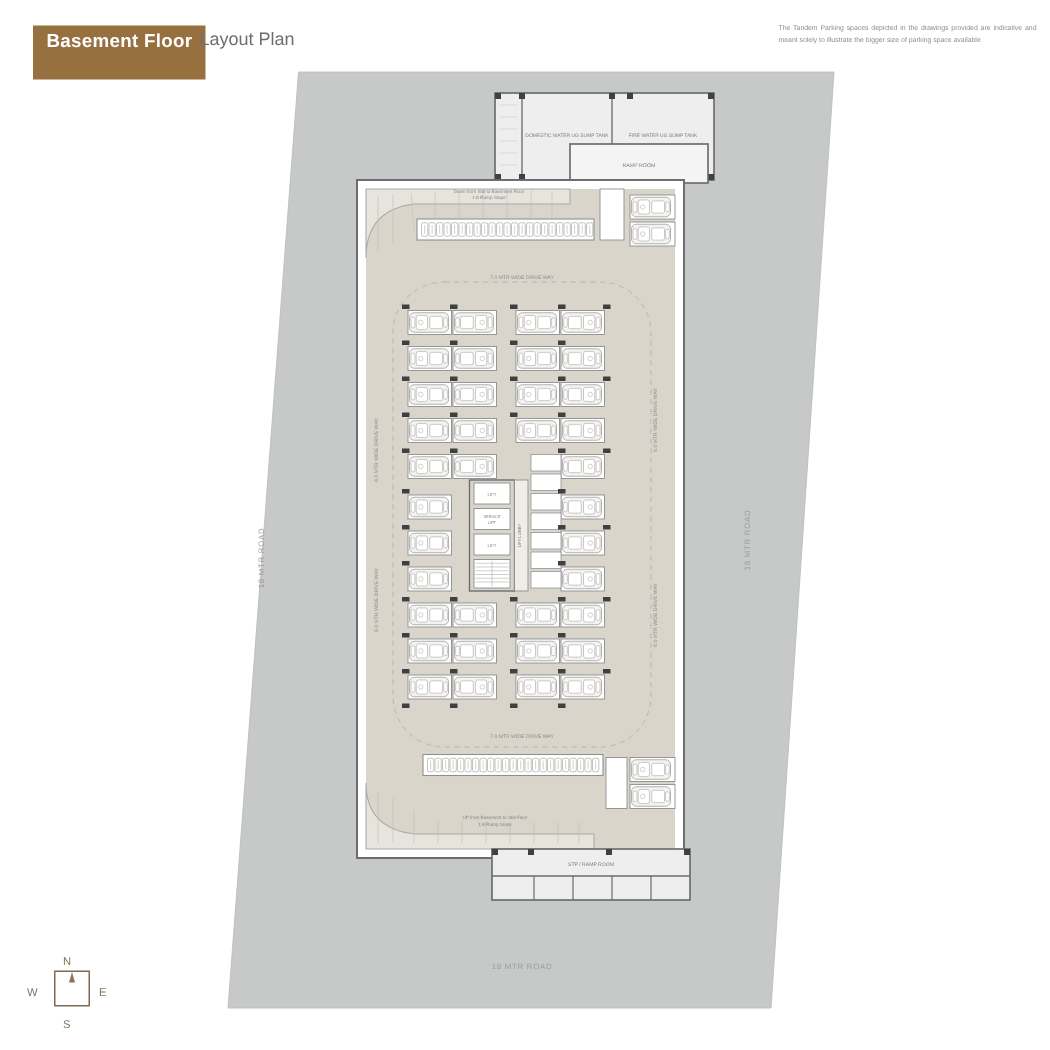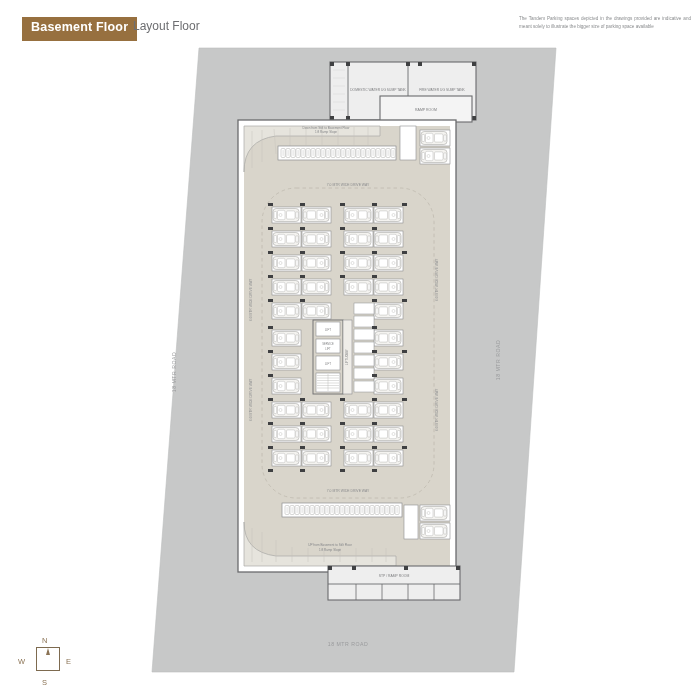--- a/index.html
+++ b/index.html
@@ -6,21 +6,21 @@
   body{
     width:700px;height:700px;overflow:hidden;position:relative;
     background:#ffffff;
     font-family:"Liberation Sans","DejaVu Sans",sans-serif;
     color:#58595b;
   }
 
   
   #header{position:absolute;left:0;top:0;width:700px;height:50px;}
   #title-badge{
-    position:absolute;left:22px;top:17px;height:24px;
+    position:absolute;left:22px;top:17px;height:36px;
     background:#97703f;color:#ffffff;
     font-size:12.5px;font-weight:bold;letter-spacing:.2px;
     padding:0 9px;line-height:20px;white-space:nowrap;
   }
   #subtitle{
     position:absolute;left:133px;top:19px;
     font-size:12px;color:#6d6e71;white-space:nowrap;
   }
   #disclaimer{
     position:absolute;left:519px;top:15px;width:172px;
@@ -41,21 +41,21 @@
   #cmp-box{position:absolute;left:22px;top:11px;width:22px;height:22px;border:1px solid #7d6a4f;}
   #cmp-arrow{position:absolute;left:32px;top:12px;width:0;height:0;
     border-left:2px solid transparent;border-right:2px solid transparent;
     border-bottom:7px solid #8b7355;}
 </style>
 </head>
 <body>
 
 <div id="header">
   <div id="title-badge">Basement Floor</div>
-  <div id="subtitle">Layout Floor</div>
+  <div id="subtitle">Layout Plan</div>
   <div id="disclaimer">The Tandem Parking spaces depicted in the drawings provided are indicative and meant solely to illustrate the bigger size of parking space available</div>
 </div>
 
 <div id="stage">
 <svg width="700" height="700" viewBox="0 0 700 700" xmlns="http://www.w3.org/2000/svg">
   <defs>
 
     <g id="car">
 
       <rect x="0" y="0" width="26" height="13" rx="3.2" ry="3.2" fill="#f4f3f0" stroke="#9a9a98" stroke-width="0.5"></rect>

